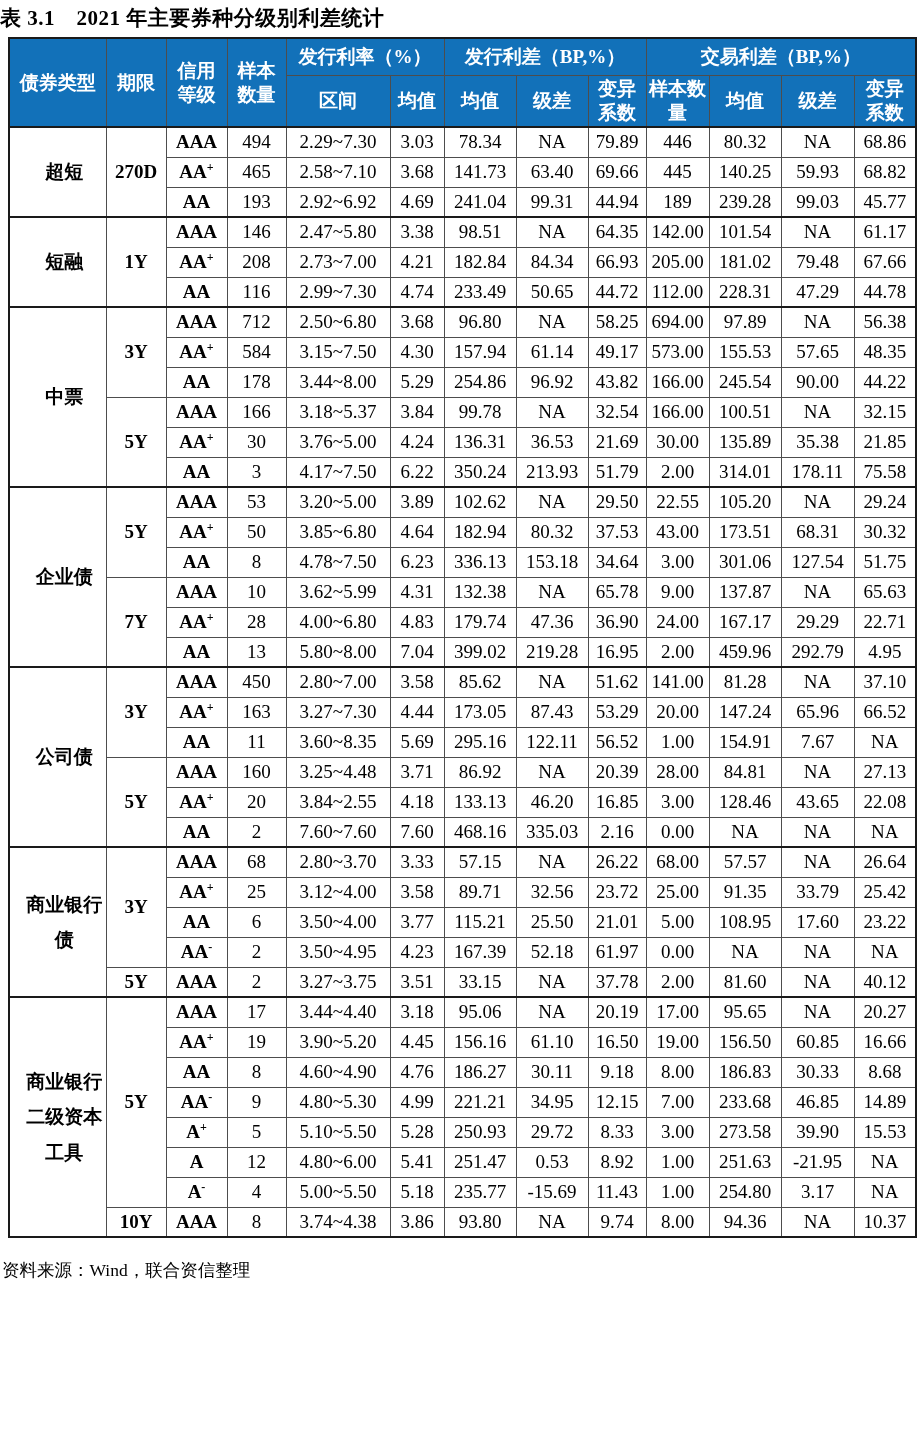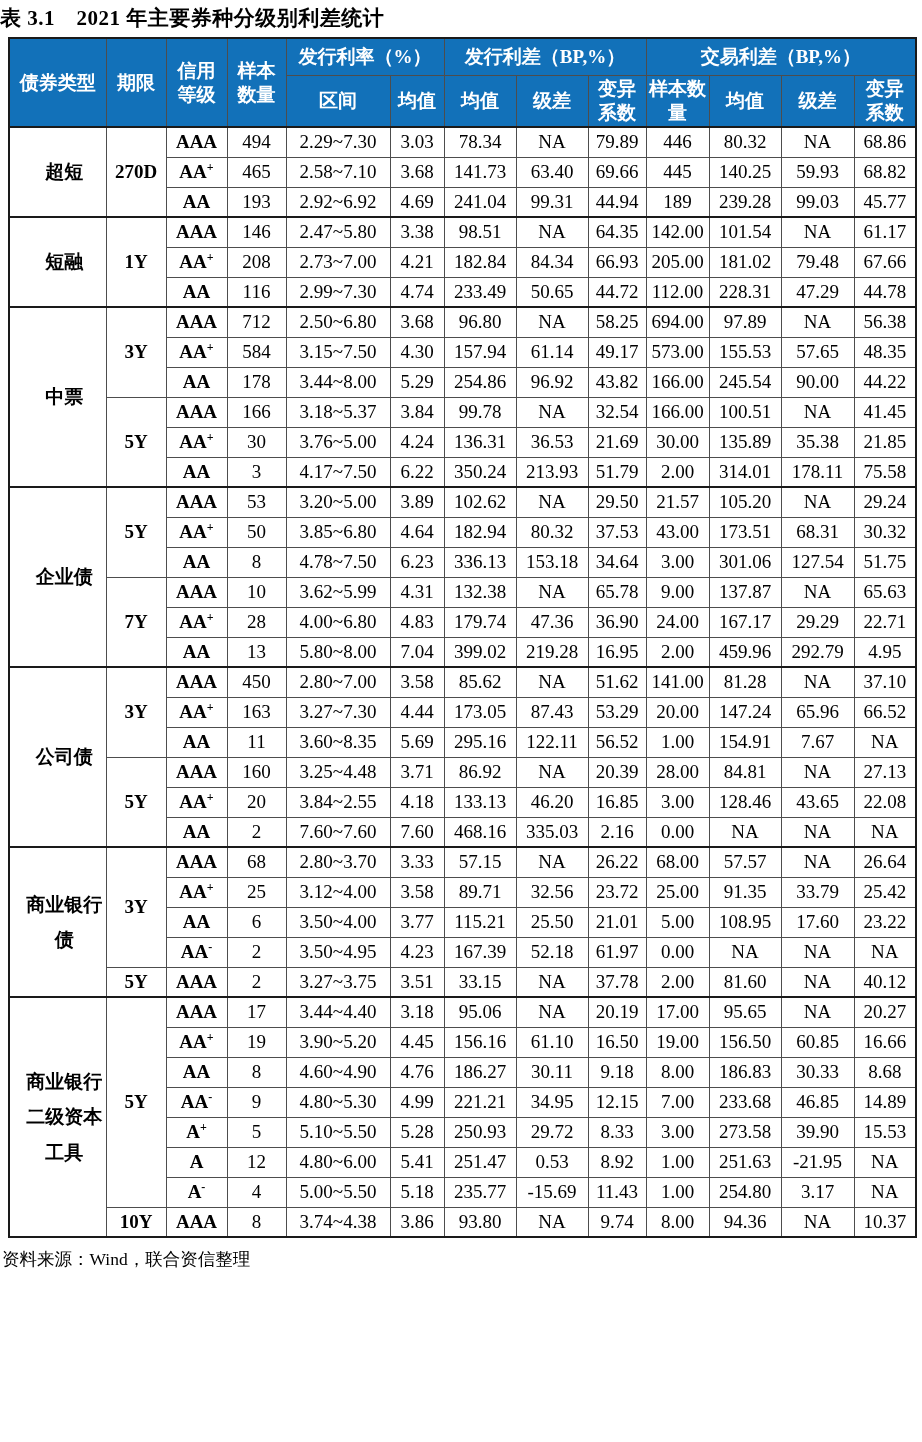--- a/index.html
+++ b/index.html
@@ -54,21 +54,21 @@
   tr.group-start td { border-top: 2px solid #1a1a1a; }
   .notes {
     font-size: 17.5px;
     line-height: 1.57;
     margin: 7px 1px 0 2px;
     text-align: justify;
   }
   .source {
     font-size: 17.5px;
     line-height: 1.5;
-    margin: 8px 1px 4px 2px;
+    margin: 19px 1px 4px 2px;
   }
 </style>
 </head>
 <body>
 
 <div class="page">
 
   <div class="title">表 3.1　2021 年主要券种分级别利差统计</div>
 
   <table class="spread">
@@ -238,21 +238,21 @@
           <td class="rating">AAA</td>
           <td>166</td>
           <td>3.18~5.37</td>
           <td>3.84</td>
           <td>99.78</td>
           <td>NA</td>
           <td>32.54</td>
           <td>166.00</td>
           <td>100.51</td>
           <td>NA</td>
-          <td>41.45</td>
+          <td>32.15</td>
         </tr>
         <tr>
           <td class="rating">AA<sup>+</sup></td>
           <td>30</td>
           <td>3.76~5.00</td>
           <td>4.24</td>
           <td>136.31</td>
           <td>36.53</td>
           <td>21.69</td>
           <td>30.00</td>
@@ -276,21 +276,21 @@
         <tr class="group-start">
           <td rowspan="6" class="type-cell">企业债</td>
           <td rowspan="3" class="term-cell">5Y</td>
           <td class="rating">AAA</td>
           <td>53</td>
           <td>3.20~5.00</td>
           <td>3.89</td>
           <td>102.62</td>
           <td>NA</td>
           <td>29.50</td>
-          <td>21.57</td>
+          <td>22.55</td>
           <td>105.20</td>
           <td>NA</td>
           <td>29.24</td>
         </tr>
         <tr>
           <td class="rating">AA<sup>+</sup></td>
           <td>50</td>
           <td>3.85~6.80</td>
           <td>4.64</td>
           <td>182.94</td>

